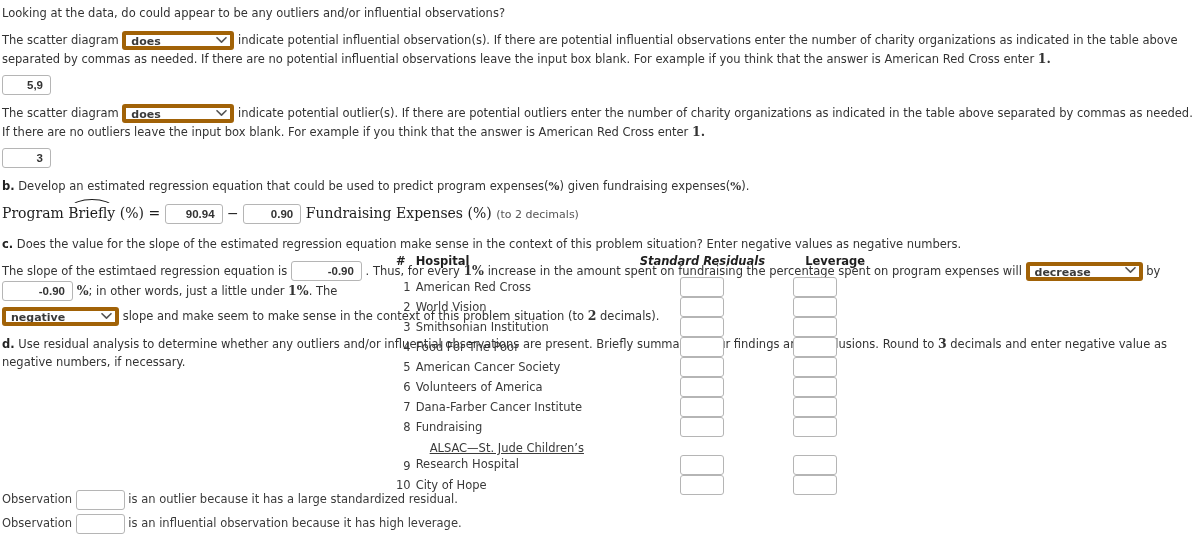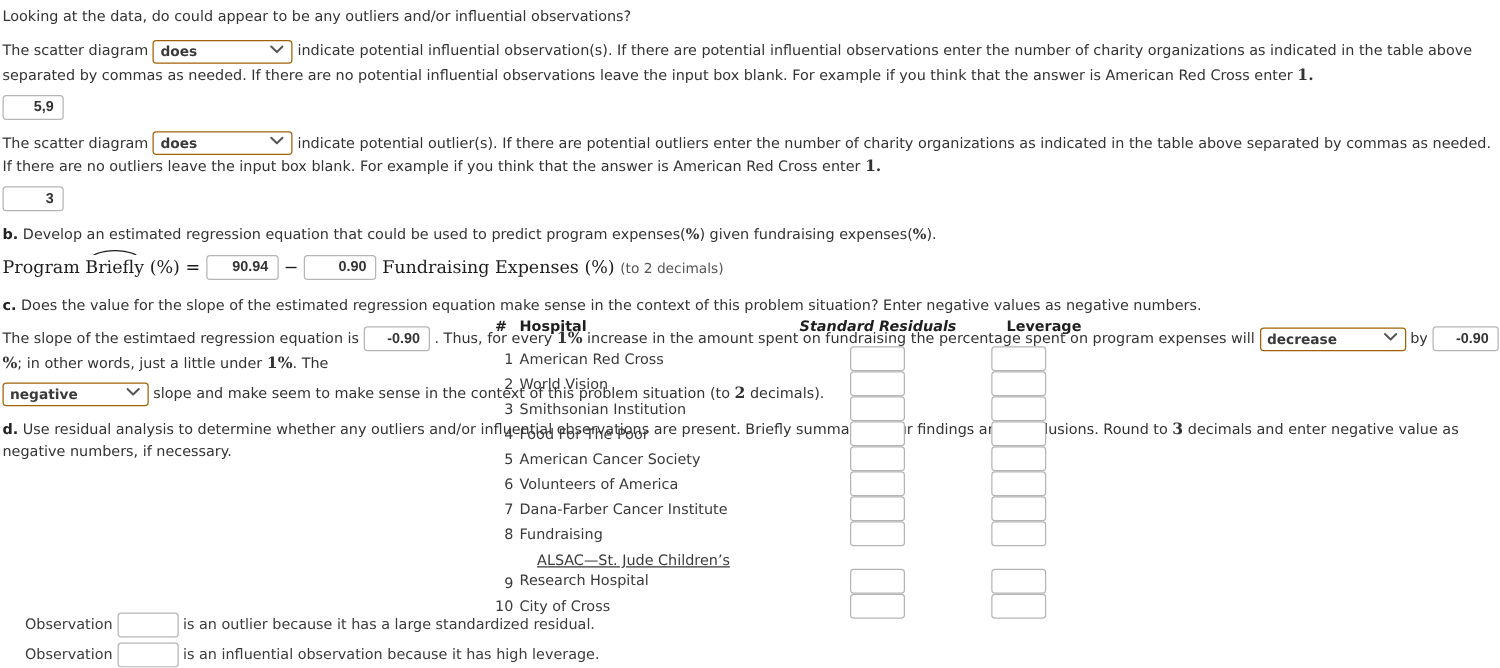--- a/index.html
+++ b/index.html
@@ -47,21 +47,21 @@
     font-size: 12.5px;
   }
 
   
   select.ui-select {
     font-family: "DejaVu Sans", "Liberation Sans", sans-serif;
     font-size: 11px;
     font-weight: bold;
     color: #3a3a3a;
     background: #ffffff;
-    border: 1px solid #a16207;
+    border: 4px solid #a16207;
     border-radius: 3px;
     height: 19px;
     padding: 0 2px 0 5px;
     vertical-align: middle;
     box-sizing: border-box;
     -webkit-appearance: none;
     appearance: none;
   }
   .select-wrap {
     display: inline-block;
@@ -93,21 +93,21 @@
     border: 1px solid #b5b5b5;
     border-radius: 3px;
     height: 20px;
     padding: 0 7px 0 4px;
     vertical-align: middle;
     box-sizing: border-box;
   }
   input.ui-input::placeholder { color: transparent; }
   .in-sm   { width: 49px; }
   .in-eq   { width: 58px; }
-  .in-sl   { width: 53px; }
+  .in-sl   { width: 71px; }
   .in-obs  { width: 49px; height: 19px; }
   .in-cell { width: 44px; height: 19px; }
 
   
   .eq-row {
     margin-top: 7px;
     line-height: 22px;
     white-space: nowrap;
     font-family: "DejaVu Serif", "Liberation Serif", serif;
     font-size: 14px;
@@ -182,21 +182,21 @@
     padding-left: 14px;
     line-height: 16px;
     text-decoration: underline;
   }
   .charity-name .main2 { display: block; line-height: 16px; }
   tr.tall td { height: 36px; }
 
   
   .bottom {
     position: absolute;
-    left: 20px;
+    left: 2px;
     top: 487px;
   }
   .bottom .line { line-height: 24px; }
   .bottom .lbl { color: #3a3a3a; }
 </style>
 </head>
 <body>
 
 <div class="page">
 
@@ -382,21 +382,21 @@
         <td class="charity-name">
           <span class="extra">ALSAC—St. Jude Children’s</span>
           <span class="main2">Research Hospital</span>
         </td>
         <td class="c-res" style="vertical-align:bottom;"><input class="ui-input in-cell" type="text" value="" style=""></td>
         <td class="c-lev" style="vertical-align:bottom;"><input class="ui-input in-cell" type="text" value="" style=""></td>
       </tr>
 
       <tr>
         <td class="c-num">10</td>
-        <td class="charity-name">City of Cross</td>
+        <td class="charity-name">City of Hope</td>
         <td class="c-res"><input class="ui-input in-cell" type="text" value="" style=""></td>
         <td class="c-lev"><input class="ui-input in-cell" type="text" value="" style=""></td>
       </tr>
 
     </tbody>
   </table>
 
   <div class="bottom">
     <div class="line">
       <span class="lbl">Observation</span>

